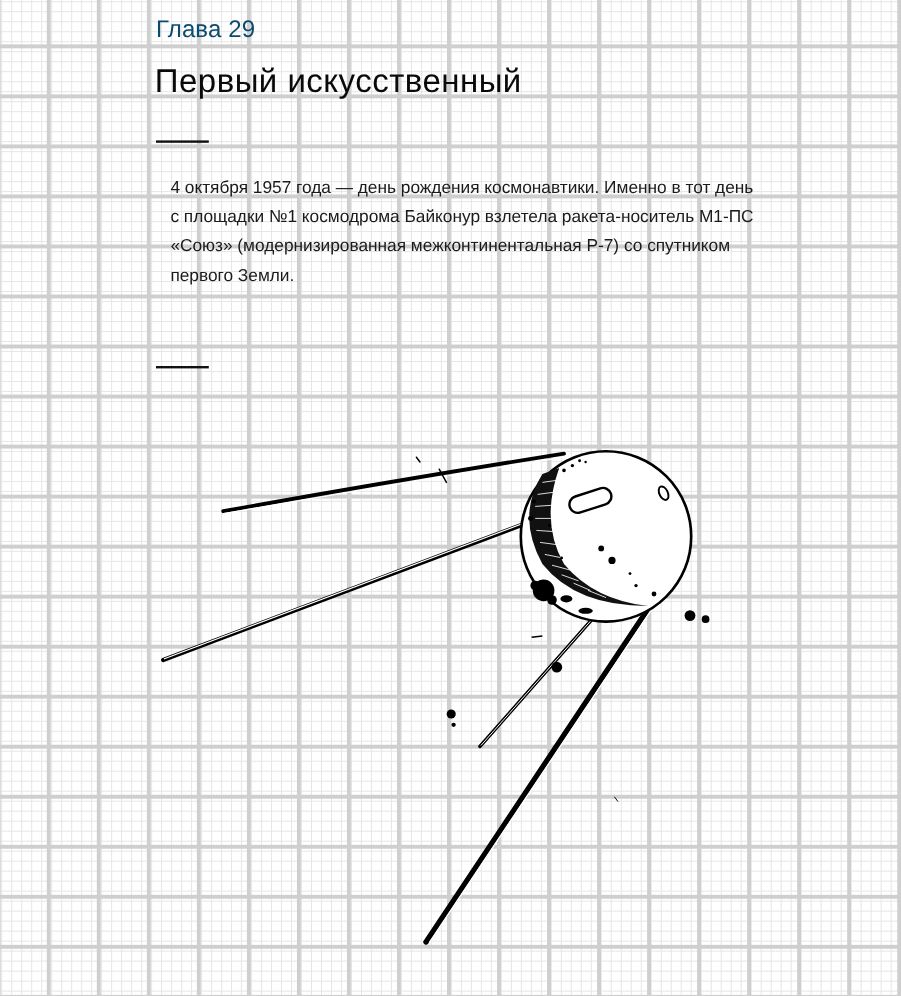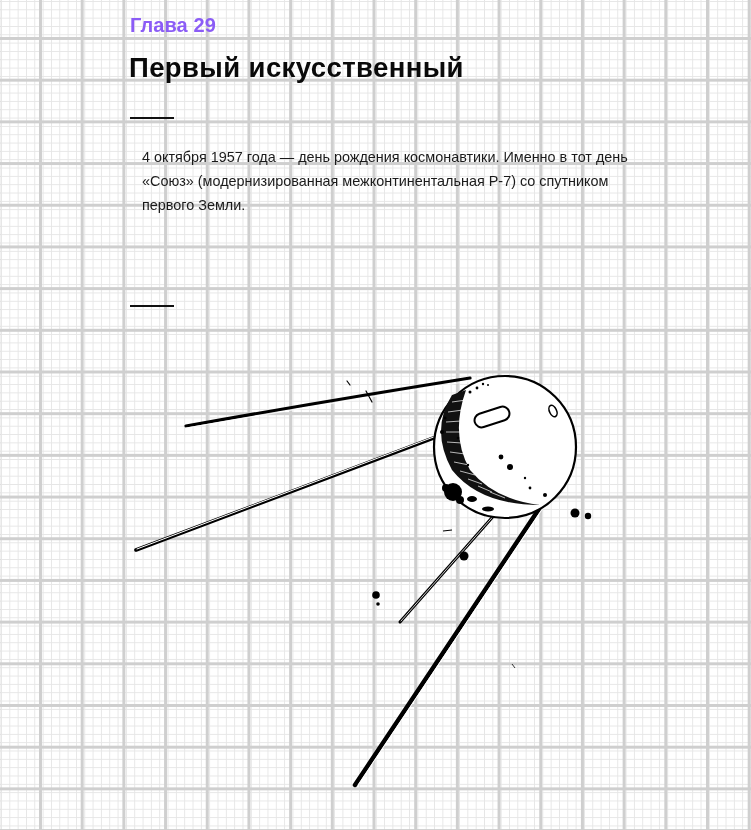--- a/index.html
+++ b/index.html
@@ -11,25 +11,25 @@
       linear-gradient(to bottom, #cfcfcf 0, #cfcfcf 3px, transparent 3px),
       linear-gradient(to right, #e6e6e6 0, #e6e6e6 1px, transparent 1px),
       linear-gradient(to bottom, #e6e6e6 0, #e6e6e6 1px, transparent 1px);
     background-size: 41.7px 41.7px, 41.7px 41.7px, 8.34px 8.34px, 8.34px 8.34px;
     background-position: 39px 37px, 39px 37px, 1px 1px, 1px 1px;
     font-family: "Liberation Sans", "DejaVu Sans", sans-serif;
     color: #111;
   }
   .chapter {
     position: absolute; left: 130px; top: 14px;
-    font-size: 20px; font-weight: 700; letter-spacing: 0.1px; color: #8b5cf6;
+    font-size: 20px; font-weight: 400; letter-spacing: 0.1px; color: #0c4a6e;
   }
   .title {
     position: absolute; left: 129px; top: 52px;
-    font-size: 27.5px; font-weight: 700; letter-spacing: 0.4px; color: #0a0a0a;
+    font-size: 27.5px; font-weight: 400; letter-spacing: 0.4px; color: #0a0a0a;
   }
   .rule {
     position: absolute; left: 130px; width: 44px; height: 2px; background: #111;
   }
   .rule.top { top: 117px; }
   .rule.bottom { top: 305px; }
   .lead {
     position: absolute; left: 130px; top: 145px; width: 560px;
     font-size: 14.4px; line-height: 24.2px; color: #1a1a1a;
   }
@@ -38,20 +38,21 @@
 </style>
 </head>
 <body>
 
 <div class="chapter">Глава 29</div>
 <div class="title">Первый искусственный</div>
 <div class="rule top"></div>
 
 <div class="lead">
   <span>4 октября 1957 года — день рождения космонавтики. Именно в тот день</span>
+  <span>с площадки №1 космодрома Байконур взлетела ракета-носитель М1-ПС</span>
   <span>«Союз» (модернизированная межконтинентальная Р-7) со спутником</span>
   <span>первого Земли.</span>
 </div>
 
 <div class="rule bottom"></div>
 
 <svg class="illustration" width="751" height="830" viewBox="0 0 751 830" xmlns="http://www.w3.org/2000/svg">
   <g fill="none" stroke="#000" stroke-linecap="round">
 
     <path d="M186 426 Q 320 402 470 378" stroke-width="3.2"></path>

